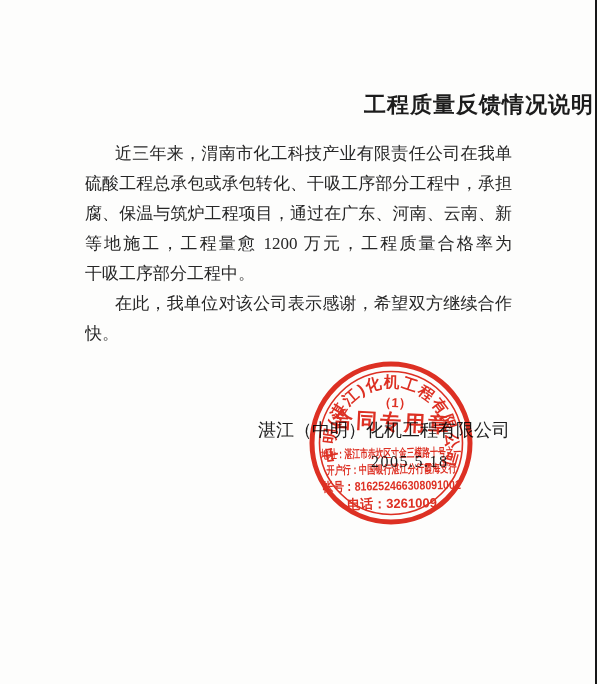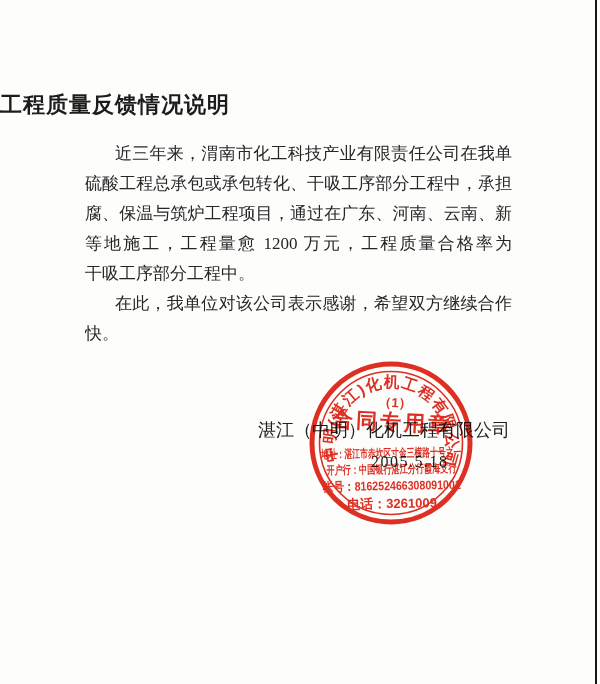--- a/index.html
+++ b/index.html
@@ -5,21 +5,21 @@
   html,body{margin:0;padding:0;}
   body{
     width:600px;height:684px;position:relative;overflow:hidden;
     background:#fdfdfc;
     font-family:"Liberation Serif","DejaVu Serif",serif;
     color:#222;
   }
   .page{position:absolute;inset:0;}
   .title{
     position:absolute;top:90px;left:0;width:594px;margin:0;
-    text-align:left;
+    text-align:right;
     font-family:"Liberation Sans","DejaVu Sans",sans-serif;
     font-size:22px;font-weight:700;letter-spacing:1px;color:#1c1c1c;
   }
   .body-block{
     position:absolute;left:85px;top:139px;width:427px;
     font-size:17px;color:#262626;
   }
   .bodyline{
     height:30px;line-height:30px;overflow:hidden;white-space:normal;
   }

